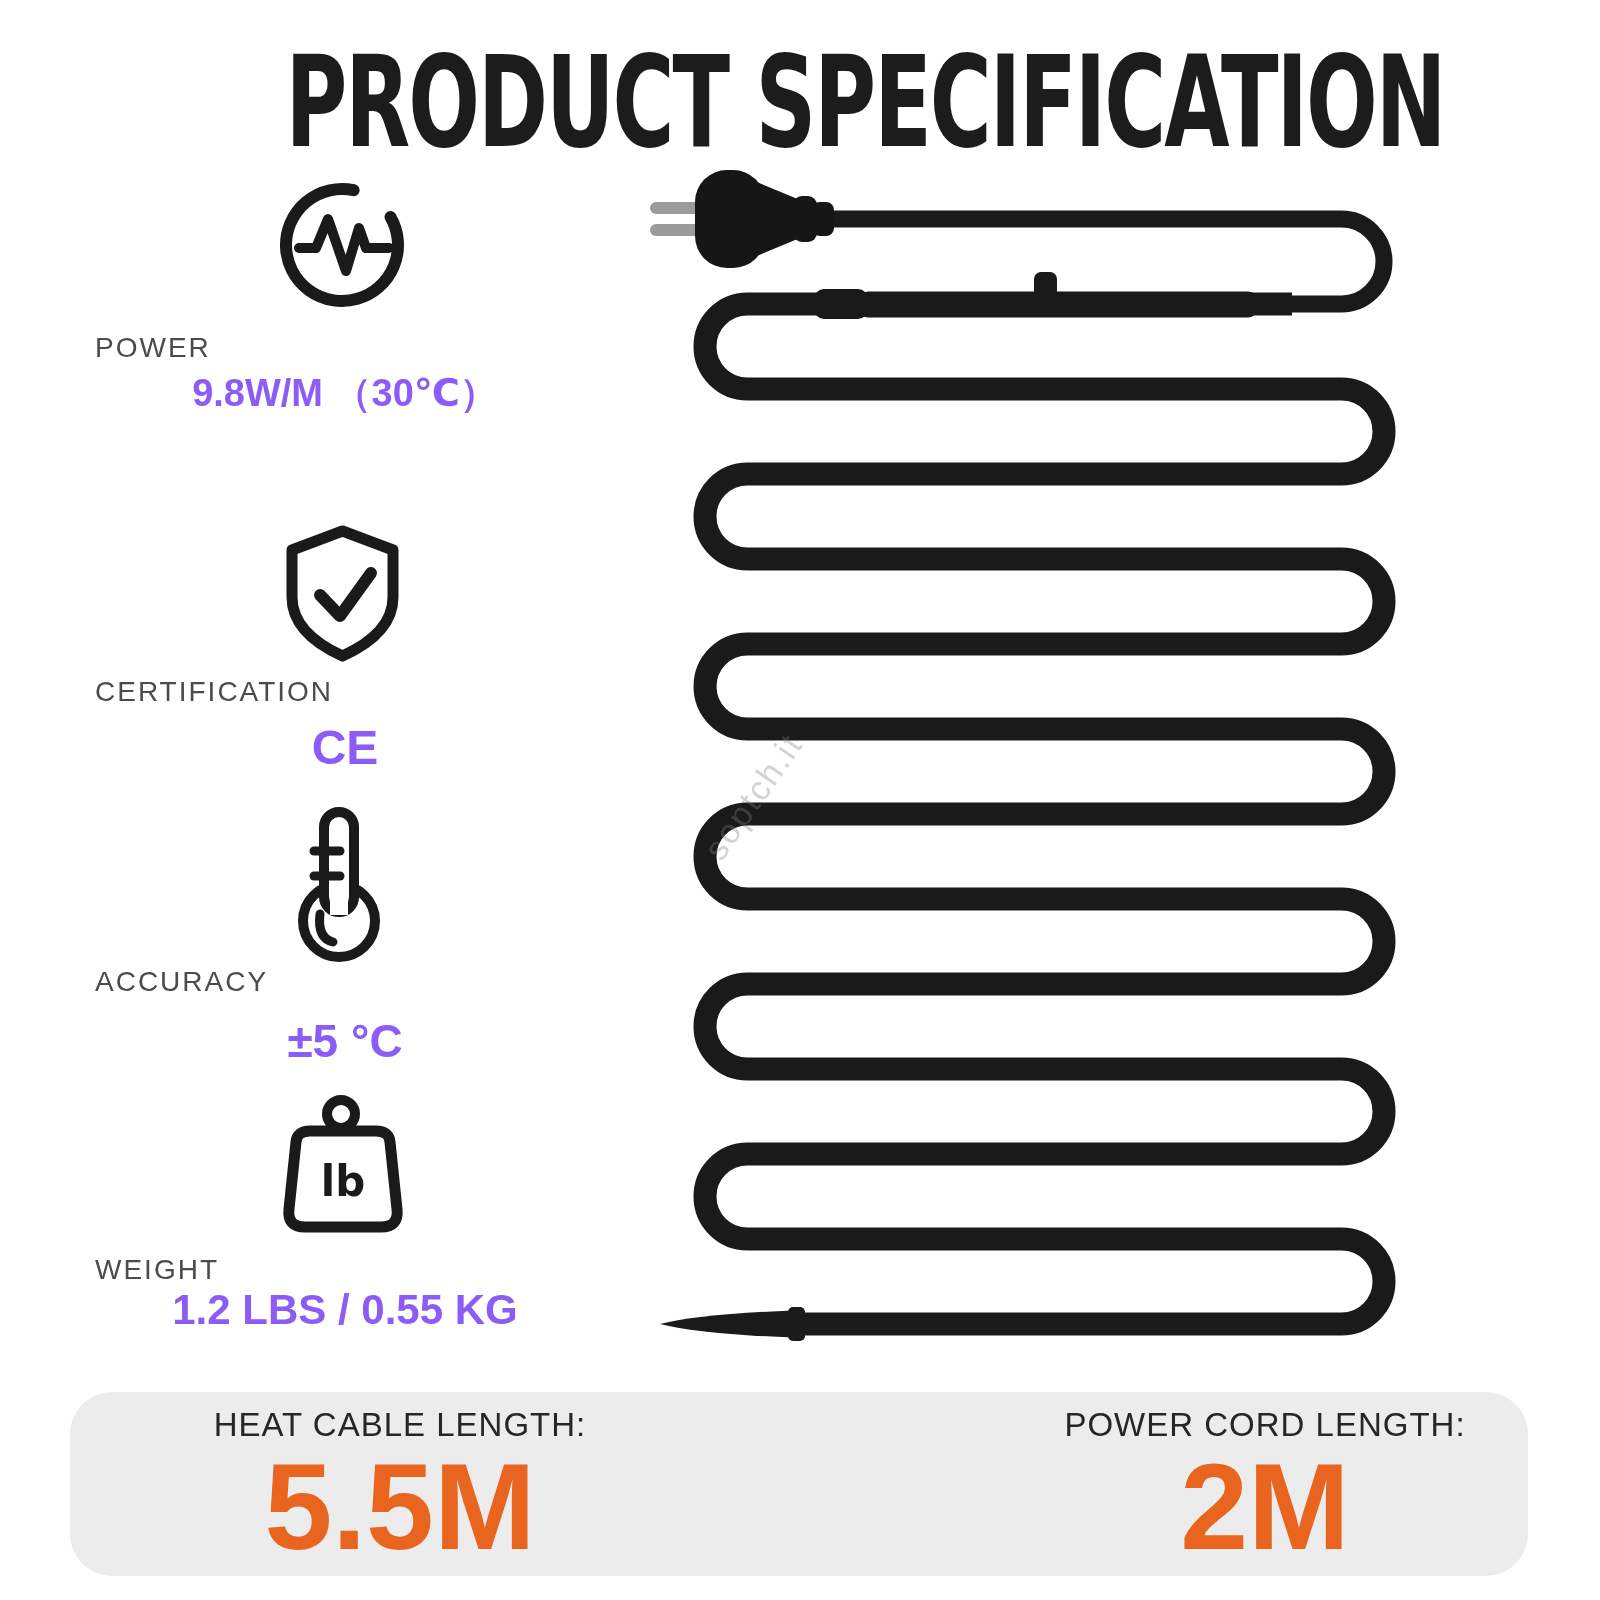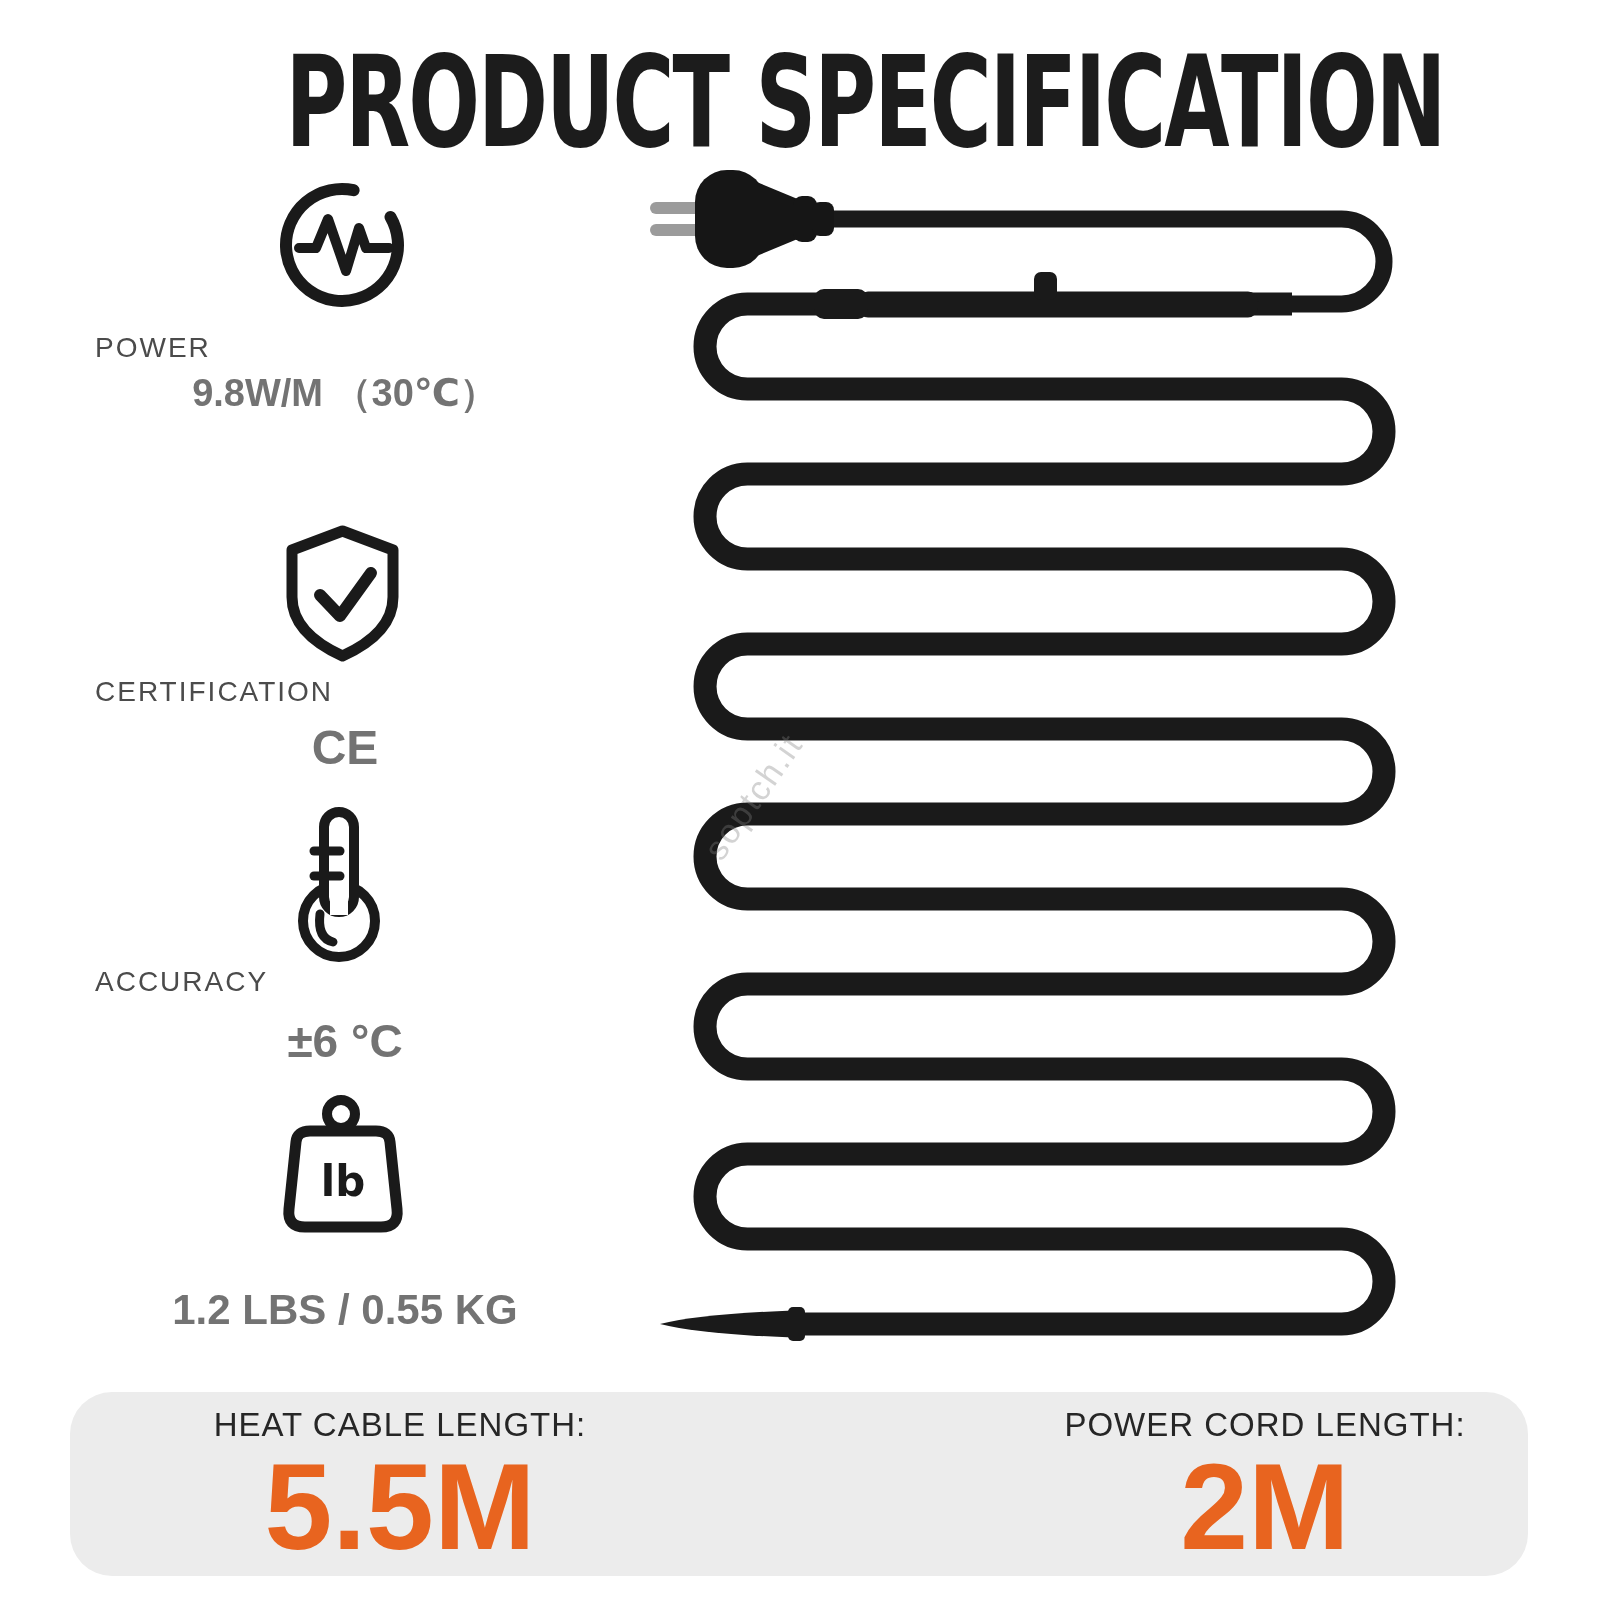--- a/index.html
+++ b/index.html
@@ -8,21 +8,21 @@
   .abs{position:absolute;}
 
   
   .title{top:40px;left:0;width:1592px;text-align:center;}
   .title span{display:inline-block;font-family:"DejaVu Sans","Liberation Sans",sans-serif;
               font-weight:bold;font-size:126px;line-height:1.0;letter-spacing:-3px;color:#1c1c1c;
               transform:scaleX(0.67);transform-origin:50% 50%;white-space:nowrap;}
 
   
   .spec-label{left:95px;width:500px;font-size:28px;letter-spacing:2px;color:#4b4b4b;}
-  .spec-value{left:65px;width:560px;text-align:center;font-weight:bold;color:#737373;white-space:nowrap;}
+  .spec-value{left:65px;width:560px;text-align:center;font-weight:bold;color:#8b5cf6;white-space:nowrap;}
   .power-values{top:366px;font-size:38px;line-height:54px;}
   .cert-value{top:720px;font-size:48px;}
   .acc-value{top:1014px;font-size:46px;}
   .weight-value{top:1286px;font-size:42px;}
 
   
   .watermark{left:728px;top:828px;font-size:34px;letter-spacing:2px;color:rgba(130,130,130,0.35);
              transform:rotate(-55deg);transform-origin:0 100%;white-space:nowrap;}
 
   
@@ -110,22 +110,23 @@
 
   <div class="abs spec-label" style="top:332px;">POWER</div>
   <div class="abs spec-value power-values">
     <div>9.8W/M （30℃）</div>
   </div>
 
   <div class="abs spec-label" style="top:676px;">CERTIFICATION</div>
   <div class="abs spec-value cert-value">CE</div>
 
   <div class="abs spec-label" style="top:966px;">ACCURACY</div>
-  <div class="abs spec-value acc-value">±6 °C</div>
+  <div class="abs spec-value acc-value">±5 °C</div>
 
+  <div class="abs spec-label" style="top:1254px;">WEIGHT</div>
   <div class="abs spec-value weight-value">1.2 LBS / 0.55 KG</div>
 
   <div class="abs watermark">soptch.it</div>
 
   <div class="abs footer-box">
     <div class="footer-group fg-left">
       <div class="footer-label">HEAT CABLE LENGTH:</div>
       <div class="footer-value">5.5M</div>
     </div>
     <div class="footer-group fg-right">

